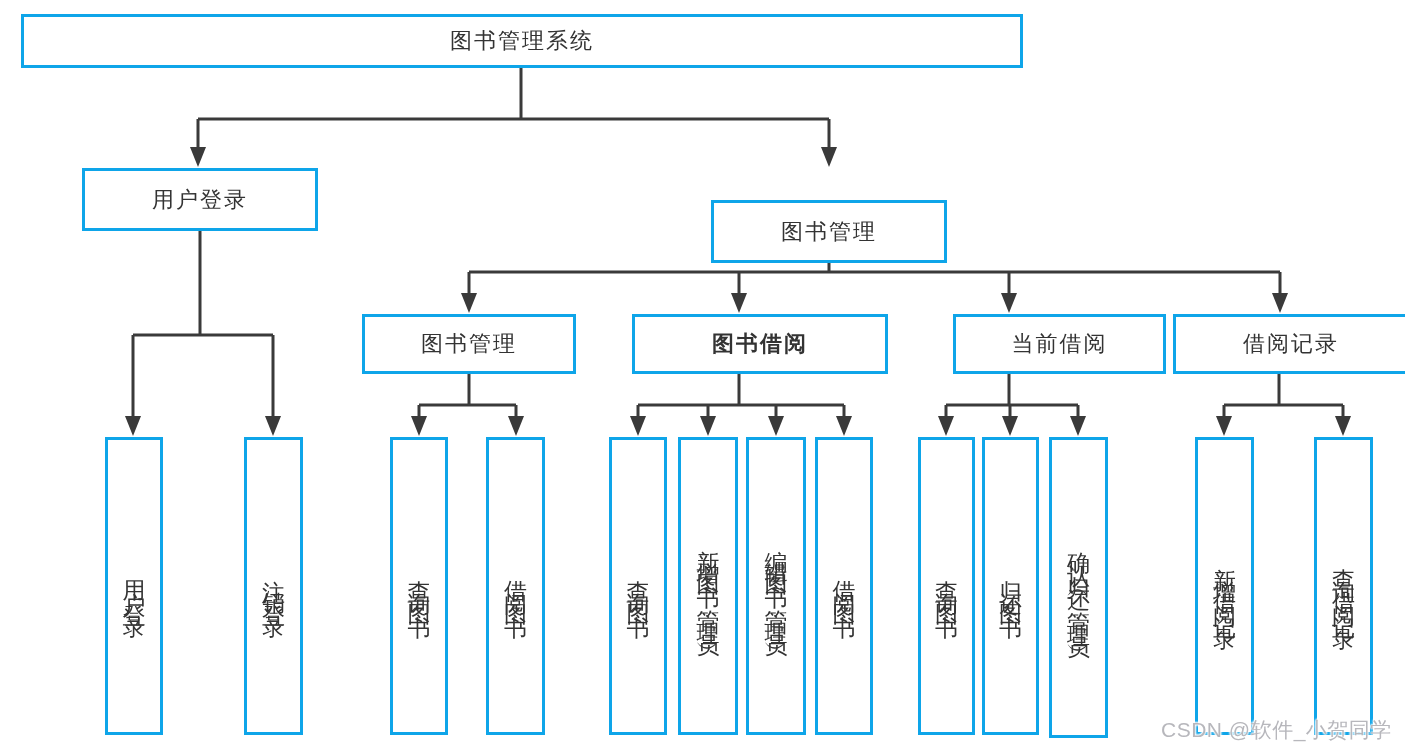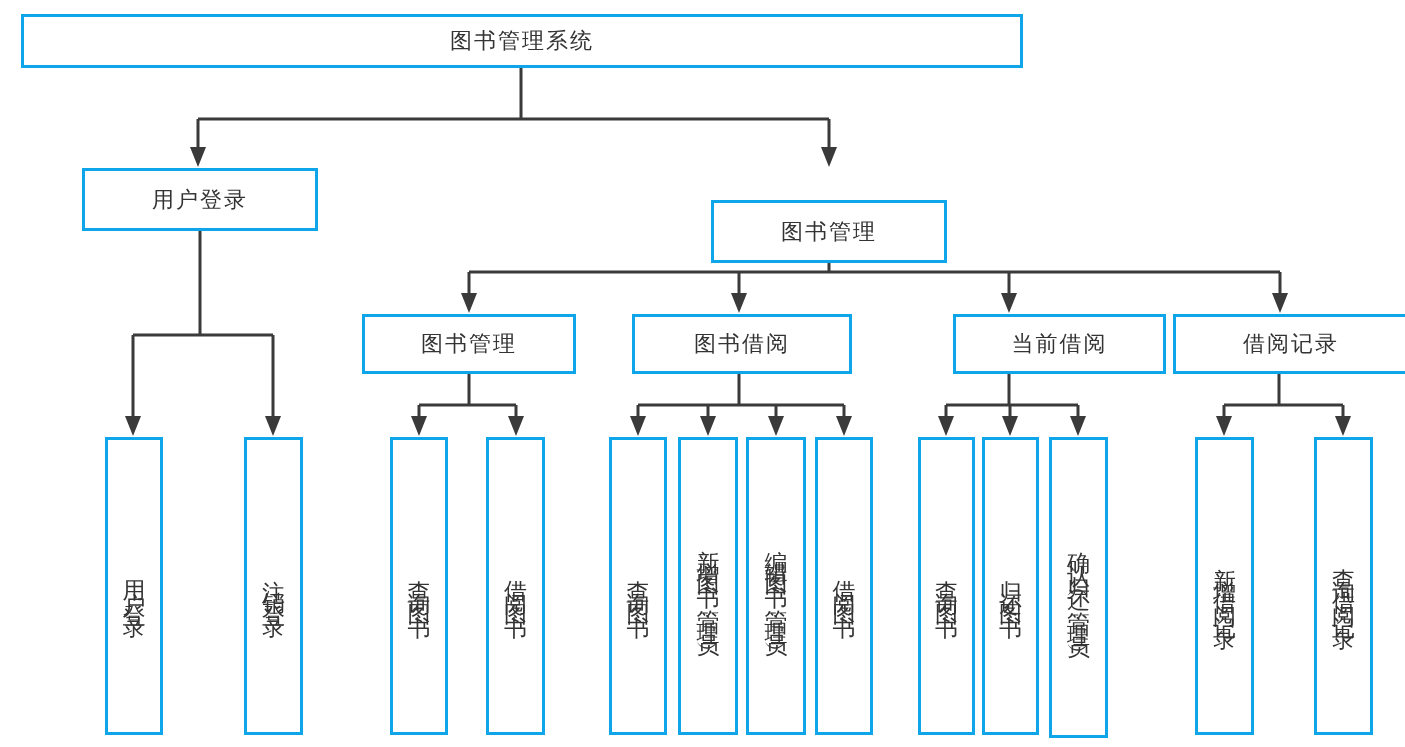--- a/index.html
+++ b/index.html
@@ -68,21 +68,21 @@
   <div class="node" style="left:82px;top:168px;width:236px;height:63px;">
     <span class="lbl">用户登录</span>
   </div>
   <div class="node" style="left:711px;top:168px;width:236px;height:63px;margin-top:32px;">
     <span class="lbl">图书管理</span>
   </div>
 
   <div class="node" style="left:362px;top:314px;width:214px;height:60px;">
     <span class="lbl">图书管理</span>
   </div>
-  <div class="node" style="left:632px;top:314px;width:220px;height:60px;">
+  <div class="node" style="left:632px;top:314px;width:256px;height:60px;font-weight:bold;">
     <span class="lbl">图书借阅</span>
   </div>
   <div class="node" style="left:953px;top:314px;width:213px;height:60px;">
     <span class="lbl">当前借阅</span>
   </div>
   <div class="node" style="left:1173px;top:314px;width:236px;height:60px;">
     <span class="lbl">借阅记录</span>
   </div>
 
   <div class="node v" style="left:105px;top:437px;width:58px;height:298px;">
@@ -122,14 +122,15 @@
     <span class="lbl">确认归还（管理员）</span>
   </div>
 
   <div class="node v" style="left:1195px;top:437px;width:59px;height:298px;">
     <span class="lbl">新增借阅记录</span>
   </div>
   <div class="node v" style="left:1314px;top:437px;width:59px;height:298px;">
     <span class="lbl">查询借阅记录</span>
   </div>
 
+  <div class="watermark">CSDN @软件_小贺同学</div>
 
 </div>
 
 </body></html>

